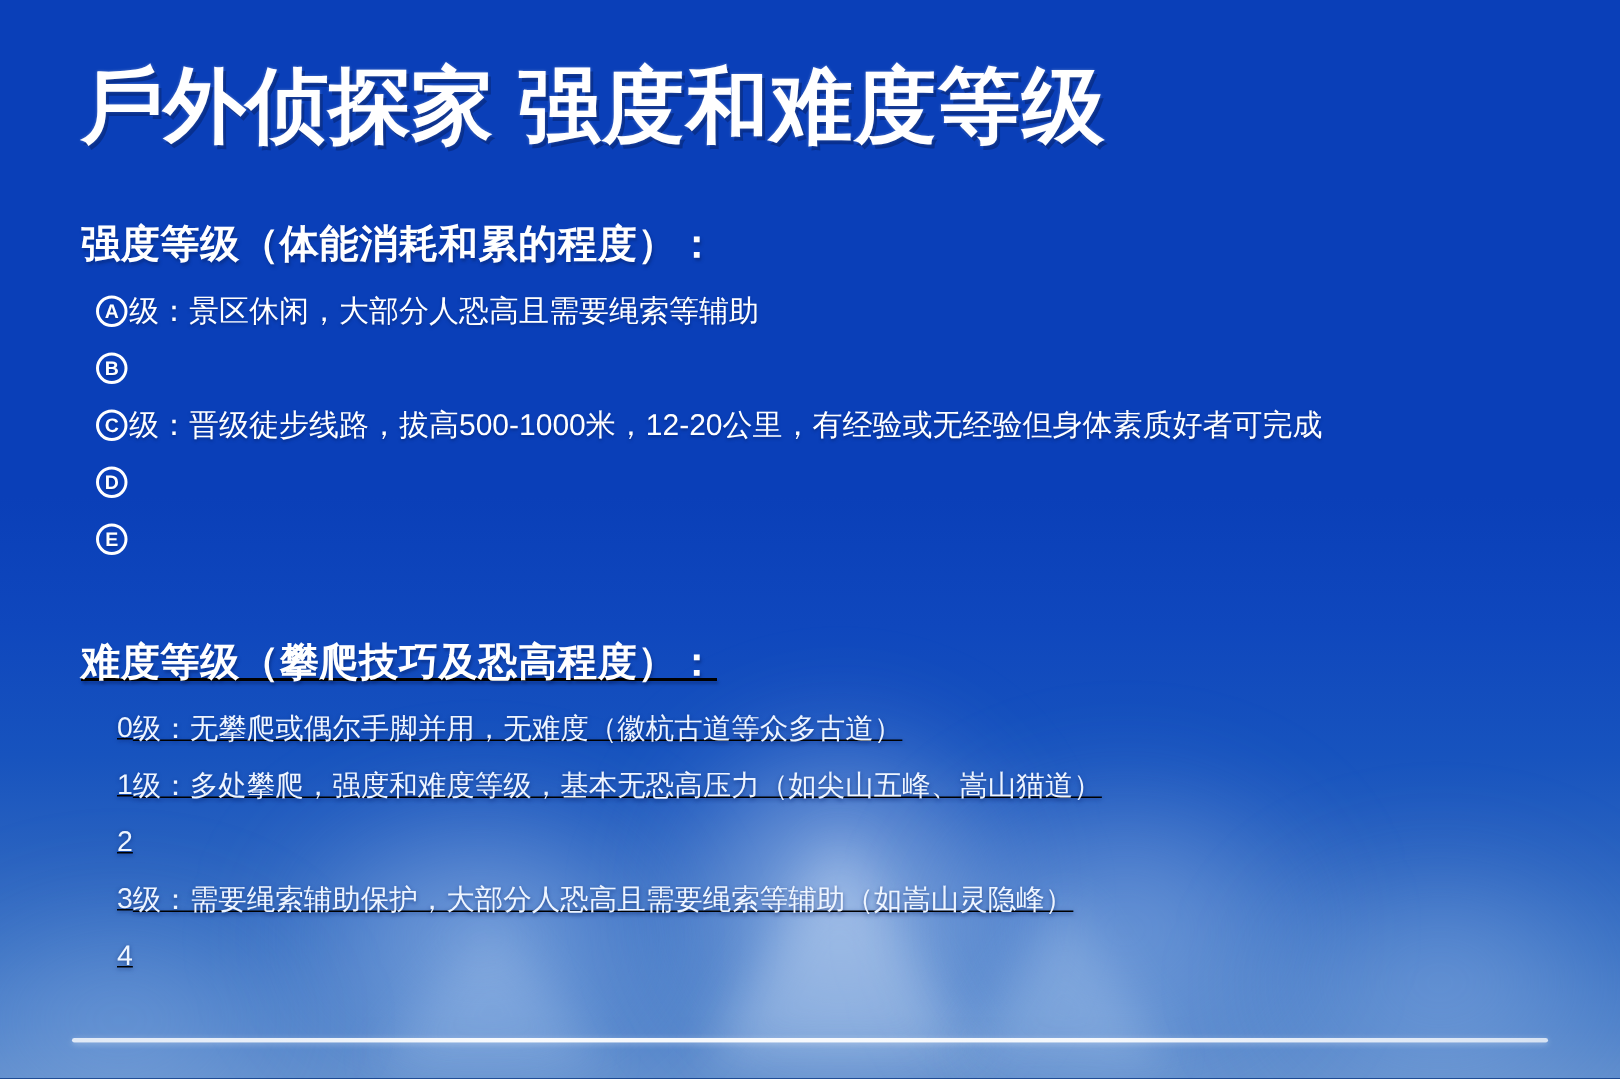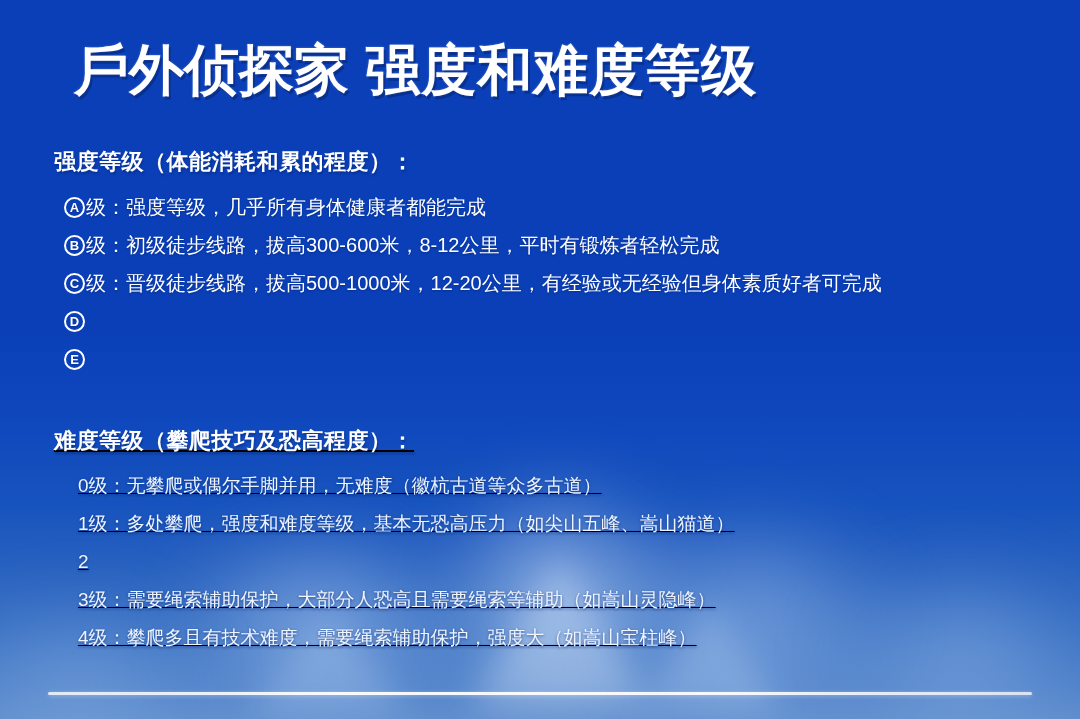--- a/index.html
+++ b/index.html
@@ -76,21 +76,20 @@
     border-right: 78px solid transparent;
     border-bottom: 100px solid rgba(200,224,250,0.38);
   }
 
   
   .title-wrap {
     position: absolute;
     left: 54px;
     top: 40px;
     width: 980px;
-    margin-left: 20px;
   }
   .title {
     margin: 0;
     font-size: 55px;
     line-height: 60px;
     font-weight: 700;
     color: #ffffff;
     letter-spacing: 1px;
     text-shadow:
       2px 3px 0 rgba(5, 35, 110, 0.55),
@@ -103,21 +102,21 @@
   .section {
     position: absolute;
     left: 54px;
     width: 1010px;
   }
   .section-strength { top: 146px; }
   .section-difficulty { top: 425px; text-decoration: underline; }
 
   .section-heading {
     margin: 0 0 10px 0;
-    font-size: 22px;
+    font-size: 26px;
     line-height: 32px;
     font-weight: 700;
     color: #ffffff;
     letter-spacing: 0.5px;
     text-shadow: 1px 2px 2px rgba(5,35,110,0.5);
     white-space: nowrap;
   }
 
   .rows { margin: 0; padding: 0; list-style: none; }
 
@@ -201,25 +200,24 @@
       <span class="brand">戶外侦探家</span>
       <span>强度和难度等级</span>
     </h1>
   </div>
 
   <div class="section section-strength">
     <h2 class="section-heading">强度等级（体能消耗和累的程度）：</h2>
     <ul class="rows">
       <li class="row row-strength">
         <span class="badge">A</span>
-        <span class="row-text">级：强度等级，几乎所有身体健康者都能完成</span>
+        <span class="row-text">级：景区休闲，大部分人恐高且需要绳索等辅助</span>
       </li>
       <li class="row row-strength">
         <span class="badge">B</span>
-        <span class="row-text">级：初级徒步线路，拔高300-600米，8-12公里，平时有锻炼者轻松完成</span>
       </li>
       <li class="row row-strength">
         <span class="badge">C</span>
         <span class="row-text">级：晋级徒步线路，拔高500-1000米，12-20公里，有经验或无经验但身体素质好者可完成</span>
       </li>
       <li class="row row-strength">
         <span class="badge">D</span>
       </li>
       <li class="row row-strength">
         <span class="badge">E</span>
@@ -240,19 +238,18 @@
       </li>
       <li class="row row-difficulty">
         <span class="level-num">2</span>
       </li>
       <li class="row row-difficulty">
         <span class="level-num">3</span>
         <span class="row-text">级：需要绳索辅助保护，大部分人恐高且需要绳索等辅助（如嵩山灵隐峰）</span>
       </li>
       <li class="row row-difficulty">
         <span class="level-num">4</span>
-        <span class="row-text">级：攀爬多且有技术难度，需要绳索辅助保护，强度大（如嵩山宝柱峰）</span>
       </li>
     </ul>
   </div>
 
   <div class="divider"></div>
 </div>
 
 </body></html>

